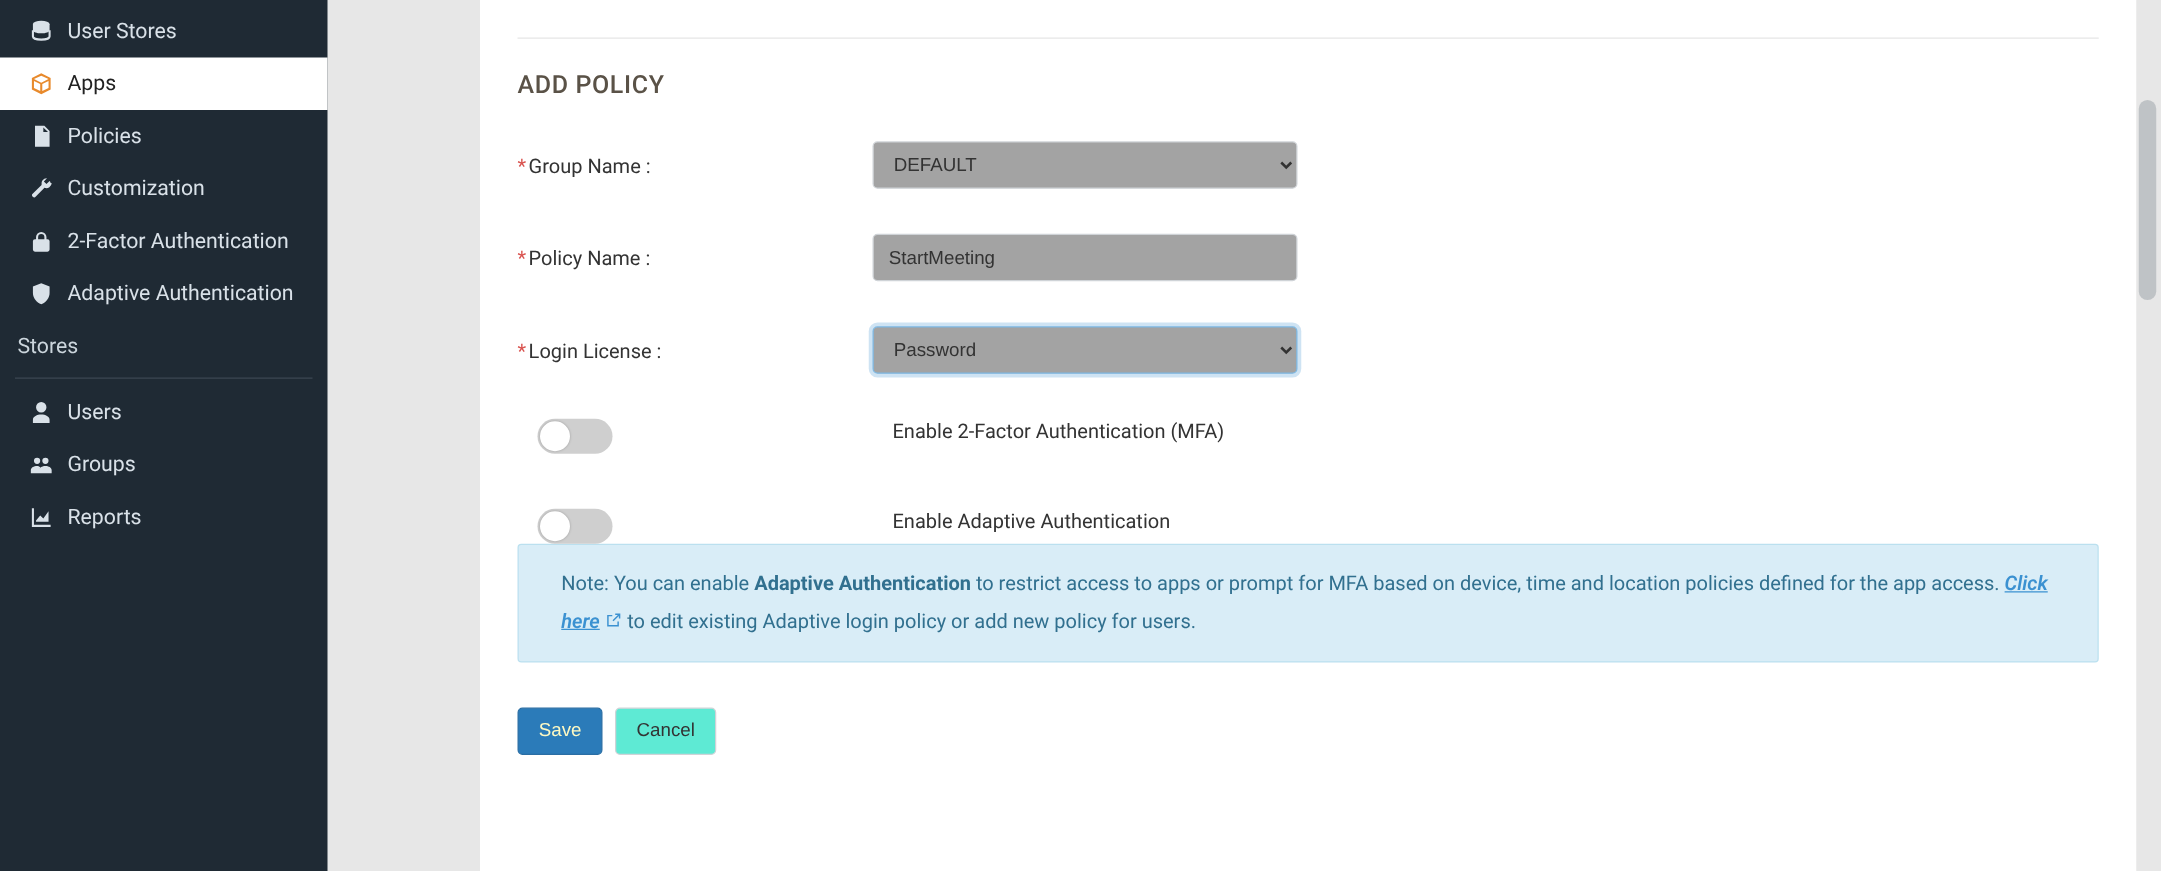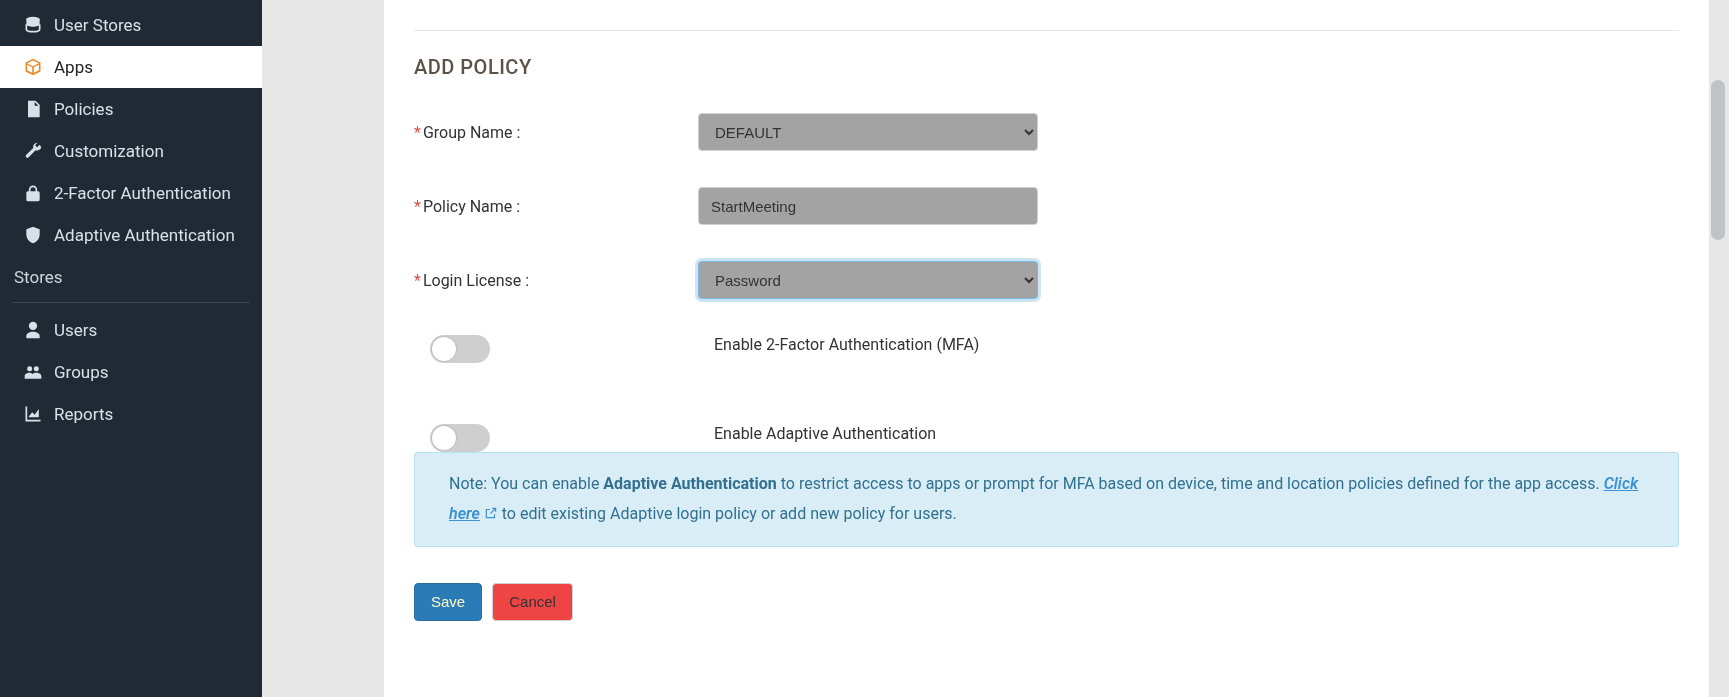--- a/index.html
+++ b/index.html
@@ -61,21 +61,21 @@
   
   .alert{background:var(--info-bg);border:1px solid var(--info-border);color:var(--info-text);padding:16px 34px;border-radius:3px;font-size:16px;line-height:1.9}
   .alert strong{font-weight:700}
   .alert a{color:var(--link);text-decoration:underline;font-style:italic;font-weight:600}
   .ext-icn{display:inline-block;width:14px;height:14px;vertical-align:-1px;margin-left:4px}
   .ext-icn svg{width:14px;height:14px;fill:none;stroke:var(--link);stroke-width:2}
   
   .btn-row{display:flex;gap:10px;margin-top:36px}
   .btn{height:38px;padding:0 16px;border-radius:4px;font-size:15px;cursor:pointer}
   .btn-primary{background:var(--accent);color:#fef9c3;border:1px solid #2a6ea4}
-  .btn-default{background:#ef4444;color:#333;border:1px solid var(--border)}
+  .btn-default{background:#5eead4;color:#333;border:1px solid var(--border)}
 </style>
 </head>
 <body>
 
 <div class="app">
   <aside class="sidebar">
     <div class="nav-item">
       <span class="icn">
         <svg viewBox="0 0 24 24">
             <ellipse cx="12" cy="5" rx="8" ry="3"></ellipse>
@@ -197,21 +197,21 @@
         <div class="row">
           <div style="width:16px"></div>
           <div class="toggle-row">
             <span class="toggle">
                 <span class="knob"></span>
               </span>
             <span class="tlabel">Enable 2-Factor Authentication (MFA)</span>
           </div>
         </div>
 
-        <div class="row" style="margin-top:25px">
+        <div class="row" style="margin-top:8px">
           <div style="width:16px"></div>
           <div class="toggle-row">
             <span class="toggle">
                 <span class="knob"></span>
               </span>
             <span class="tlabel">Enable Adaptive Authentication</span>
           </div>
         </div>
       </div>
 

